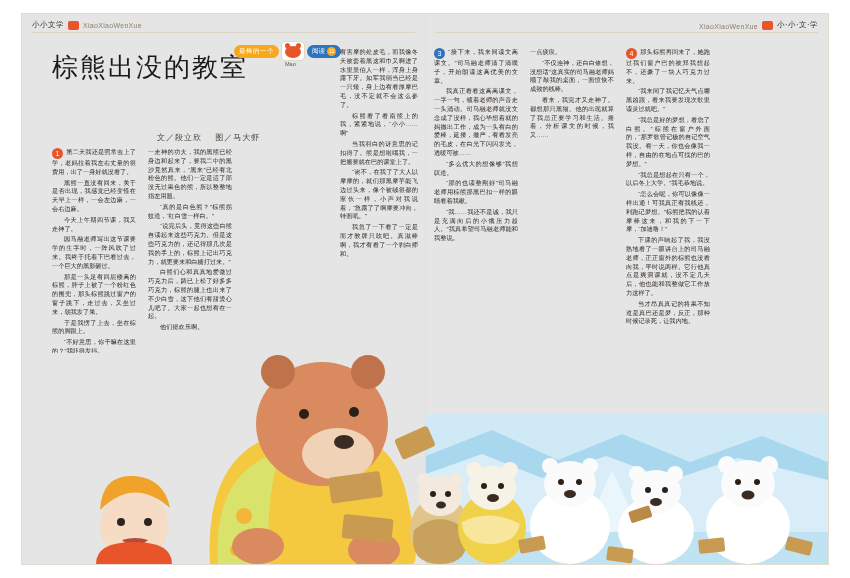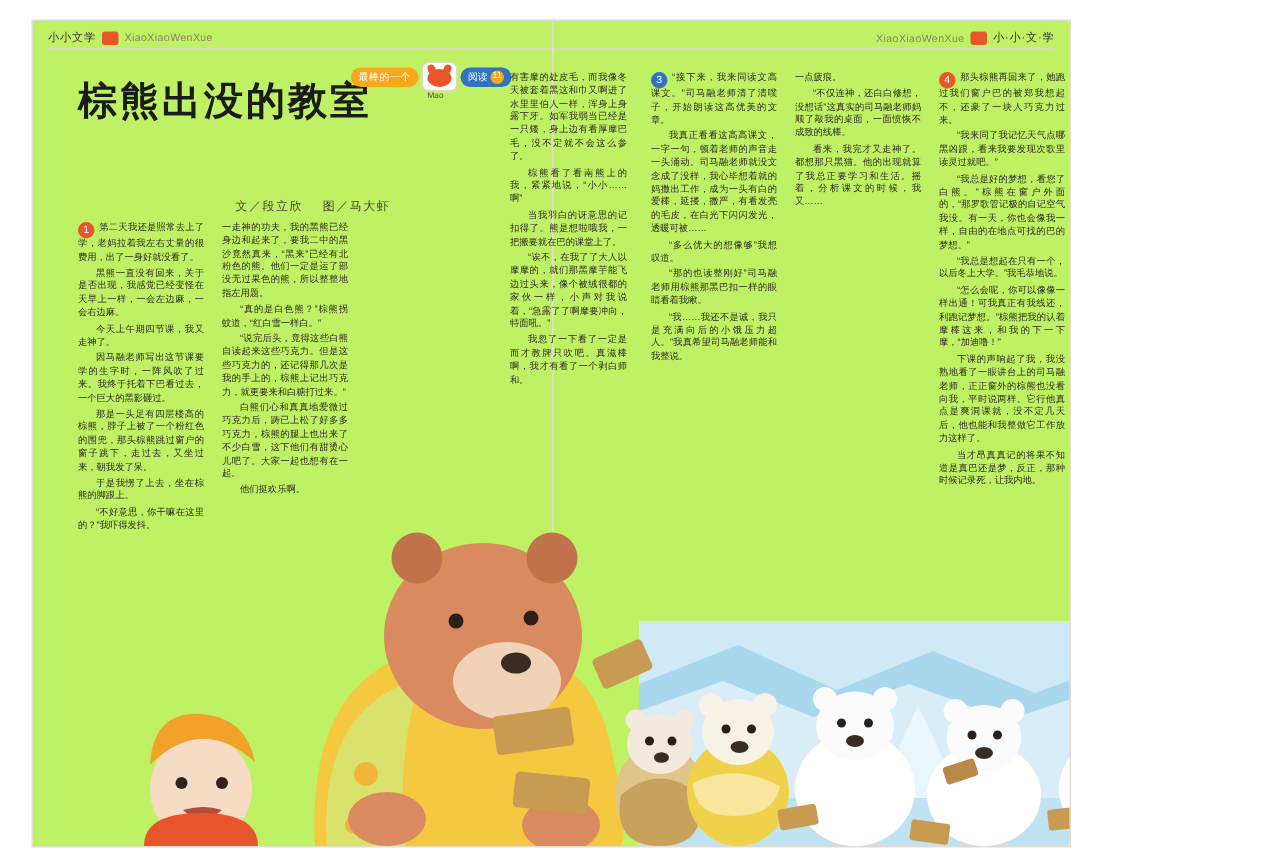--- a/index.html
+++ b/index.html
@@ -16,23 +16,23 @@
   .page {
     position: relative;
     width: 850px;
     height: 578px;
     background: #ffffff;
   }
   .spread {
     position: absolute;
     left: 22px;
     top: 14px;
-    width: 691px;
+    width: 806px;
     height: 550px;
-    background: #bef264;
+    background: #e5e5e5;
     box-shadow: 0 0 0 1px #e3ddd0;
     overflow: hidden;
   }
   .gutter {
     position: absolute;
     left: 50%;
     top: 0;
     width: 1px;
     height: 100%;
     background: #e6e0d2;
@@ -75,21 +75,21 @@
   .hdr-rule.l { left: 10px; width: 383px; }
   .hdr-rule.r { right: 10px; width: 383px; }
 
   
   .title {
     position: absolute;
     left: 30px;
     top: 36px;
     font-family: "DejaVu Sans", sans-serif;
     font-size: 26px;
-    font-weight: bold;
+    font-weight: normal;
     color: #1b1b1b;
     letter-spacing: 2px;
   }
   .byline {
     position: absolute;
     left: 135px;
     top: 118px;
     font-size: 8px;
     color: #4a4336;
     letter-spacing: 1px;

